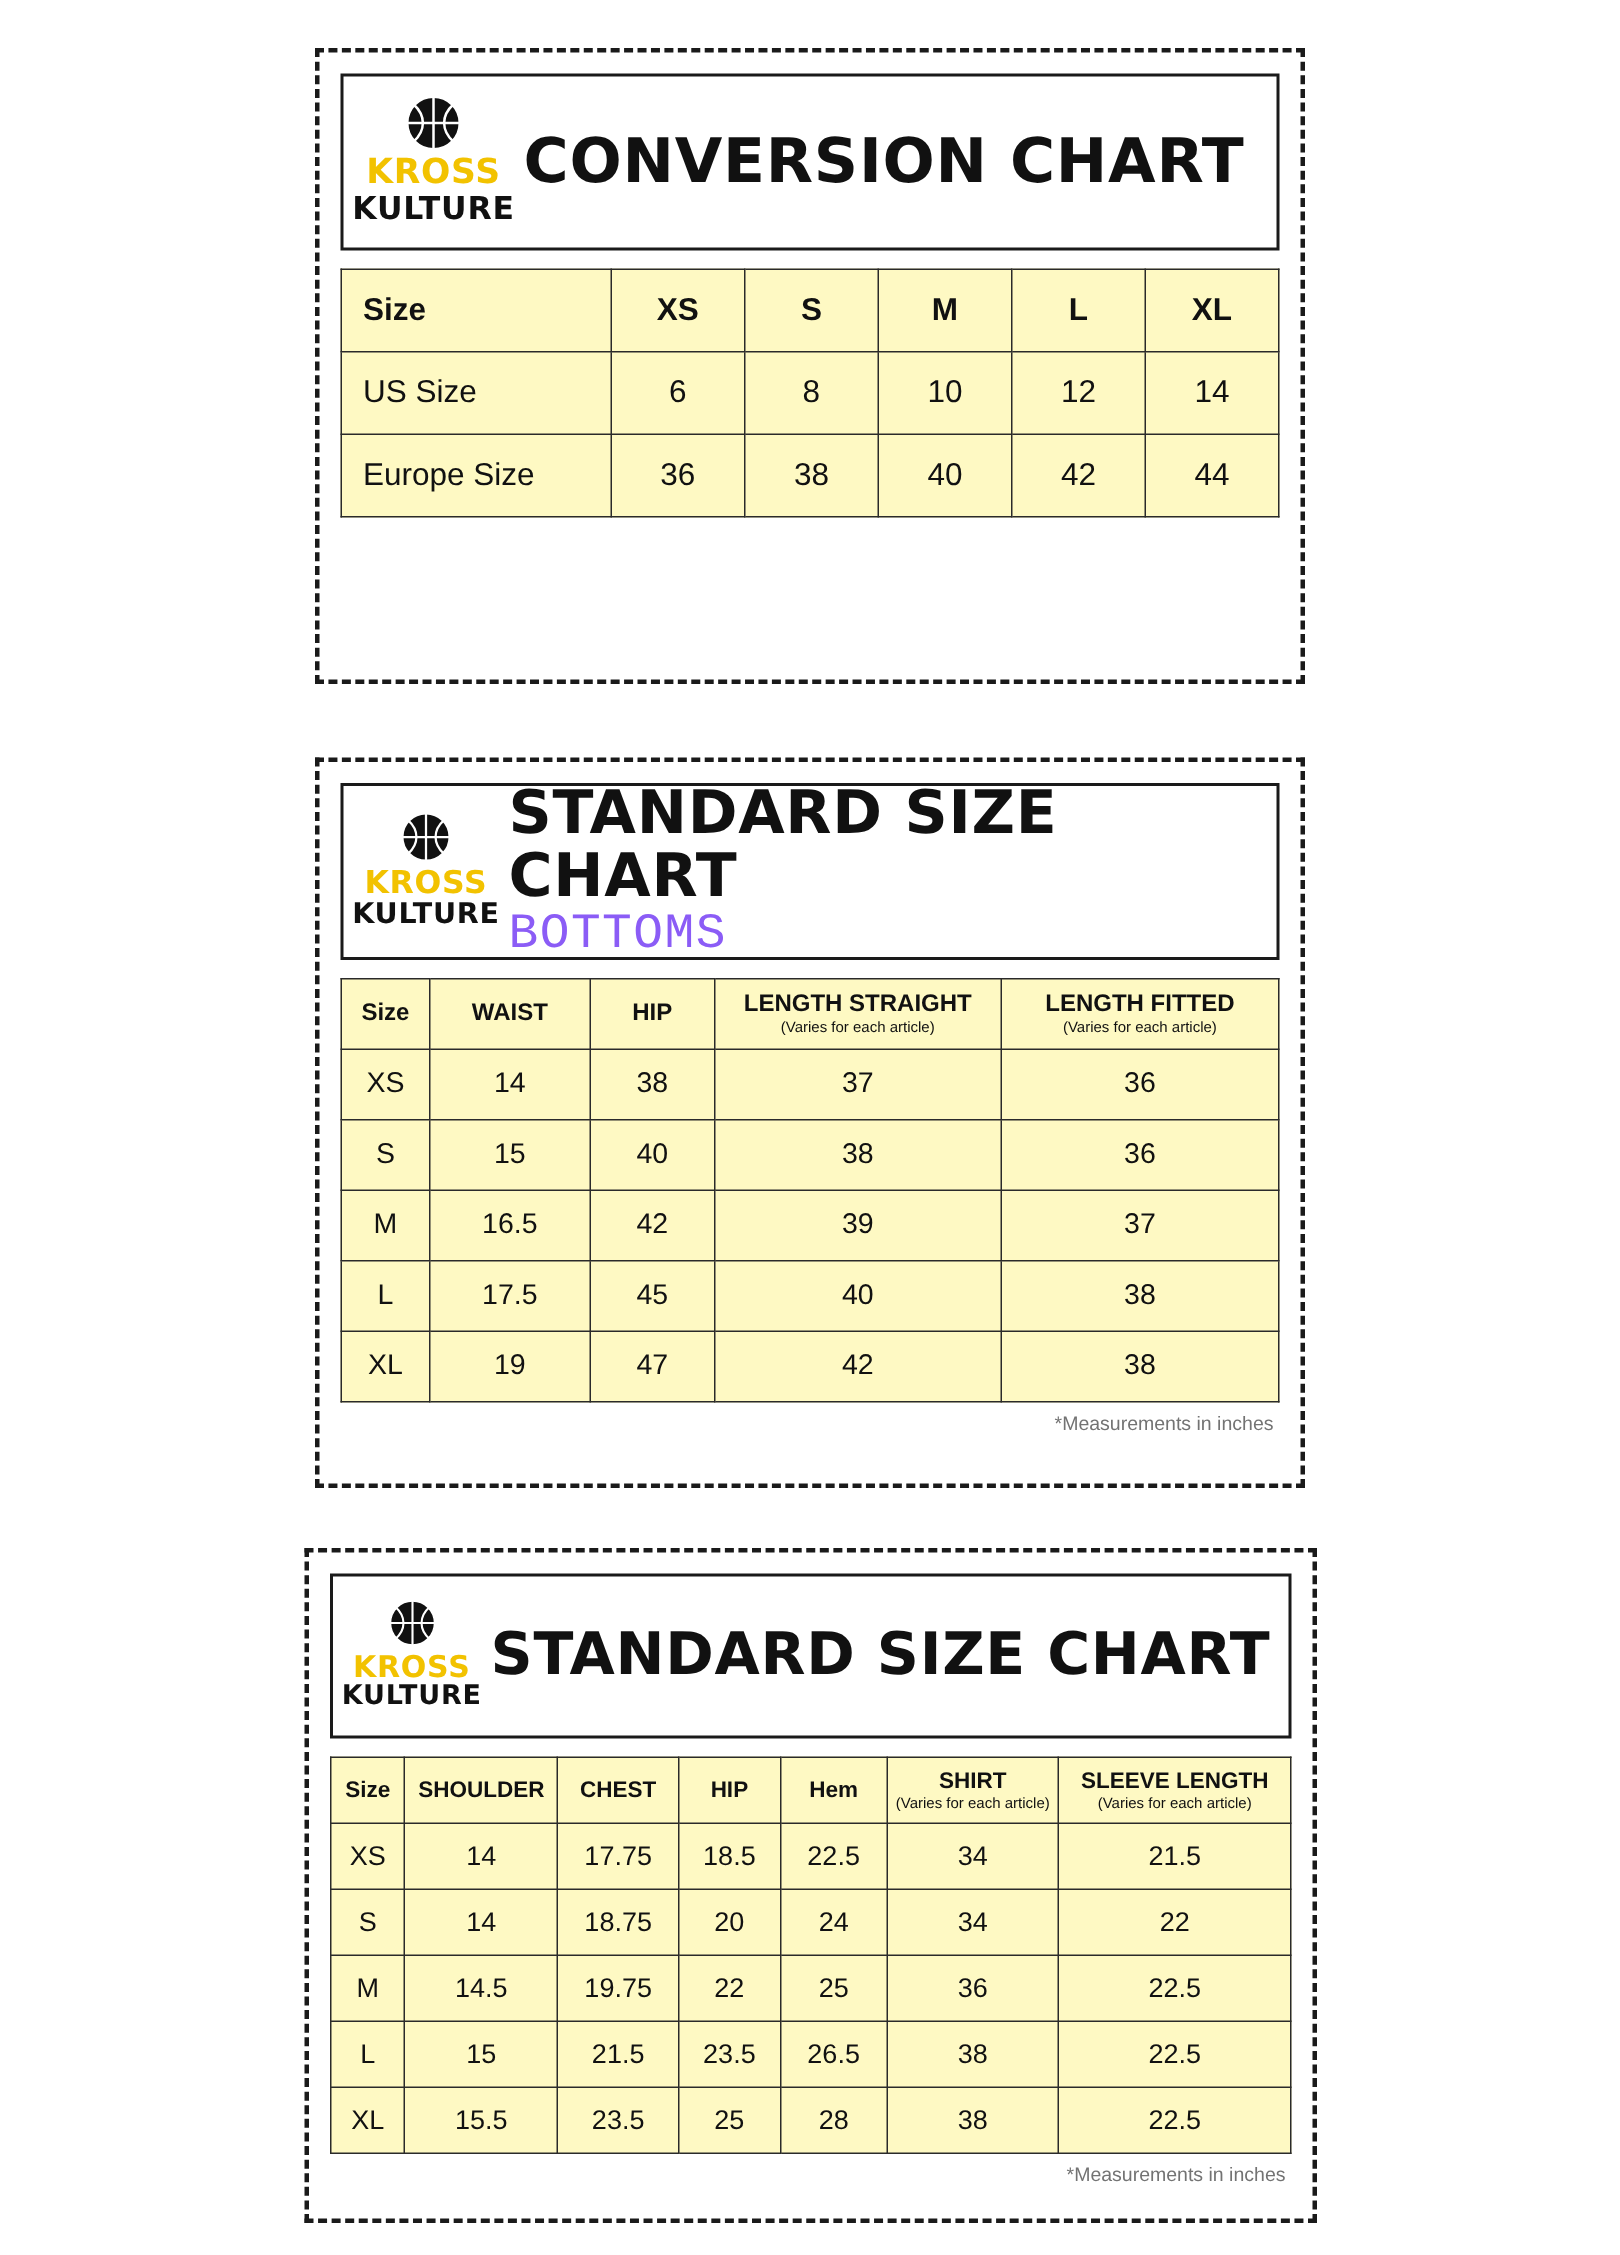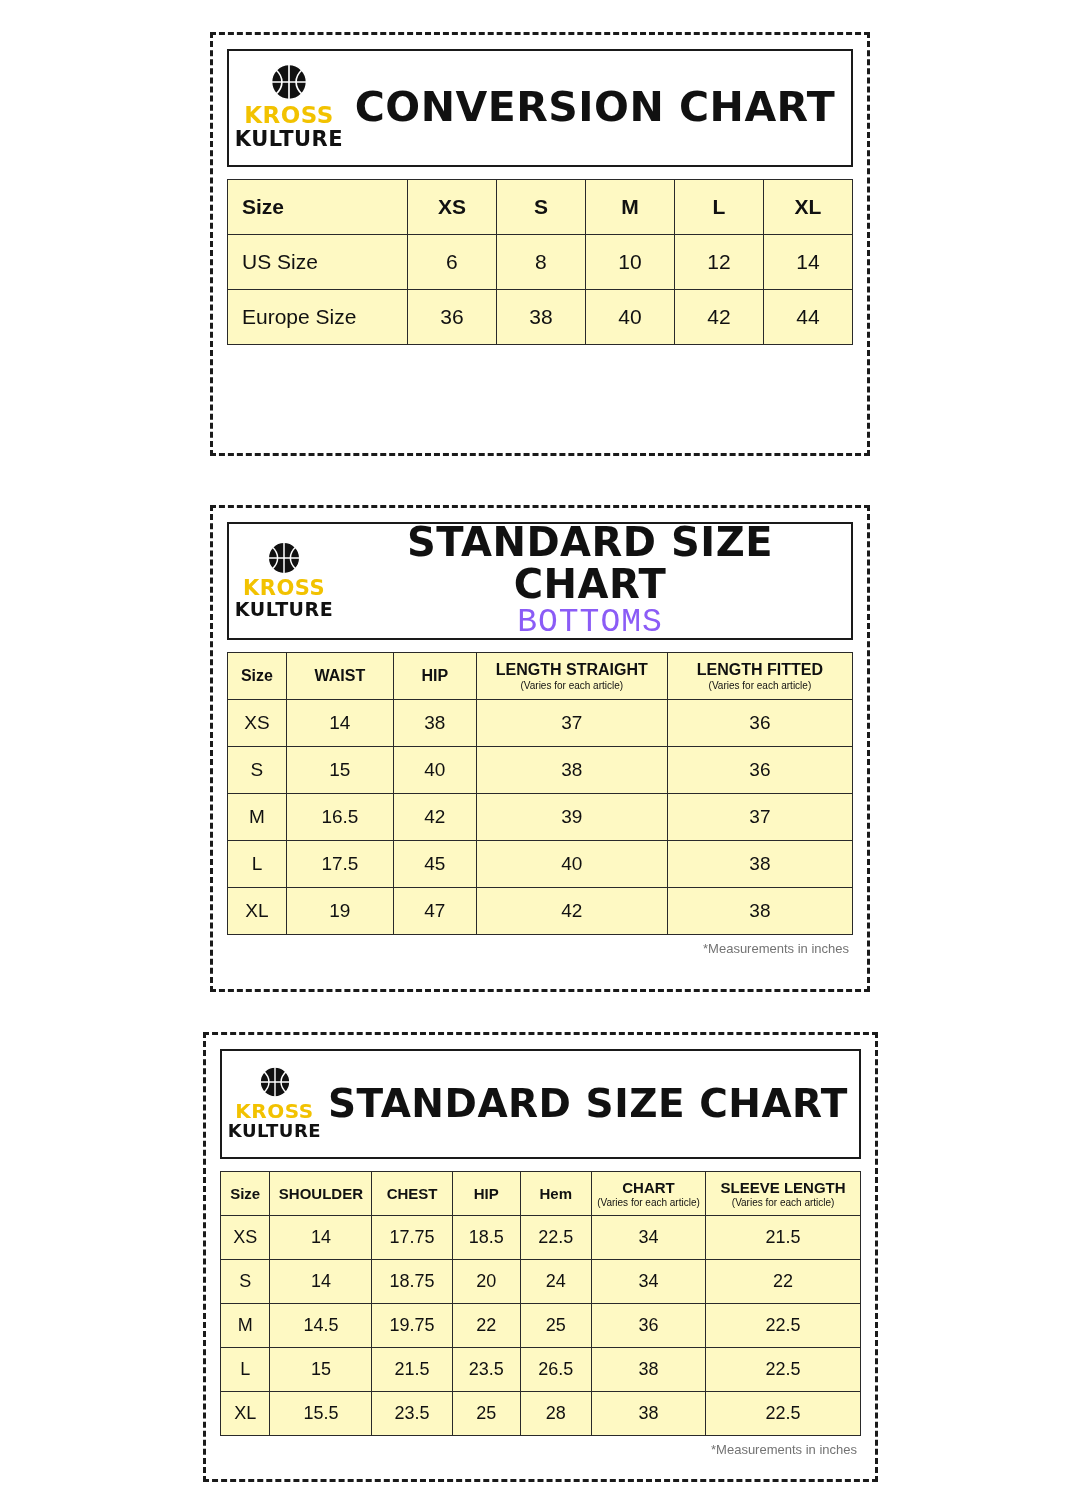--- a/index.html
+++ b/index.html
@@ -65,21 +65,20 @@
   .logo-kulture {
     color: #111;
     font-weight: 800;
     font-size: 21px;
     letter-spacing: 0.5px;
     line-height: 1.15;
     font-family: "DejaVu Sans", sans-serif;
   }
   .title-area {
     flex: 1 1 auto;
-    text-align: center;
     padding-right: 10px;
   }
   .title-main {
     font-family: "DejaVu Sans", sans-serif;
     font-weight: 800;
     font-size: 40px;
     letter-spacing: 0.5px;
     line-height: 1.05;
     color: #111;
   }
@@ -315,21 +314,21 @@
 
     <table class="size-table">
       <thead>
         <tr>
           <th style="width:7.5%">Size</th>
           <th style="width:16%">SHOULDER</th>
           <th style="width:12.5%">CHEST</th>
           <th style="width:10.5%">HIP</th>
           <th style="width:11%">Hem</th>
           <th style="width:18%">
-            <span>CHART</span>
+            <span>SHIRT</span>
             <span class="cell-sub">(Varies for each article)</span>
           </th>
           <th style="width:24.5%">
             <span>SLEEVE LENGTH</span>
             <span class="cell-sub">(Varies for each article)</span>
           </th>
         </tr>
       </thead>
       <tbody>
         <tr>

